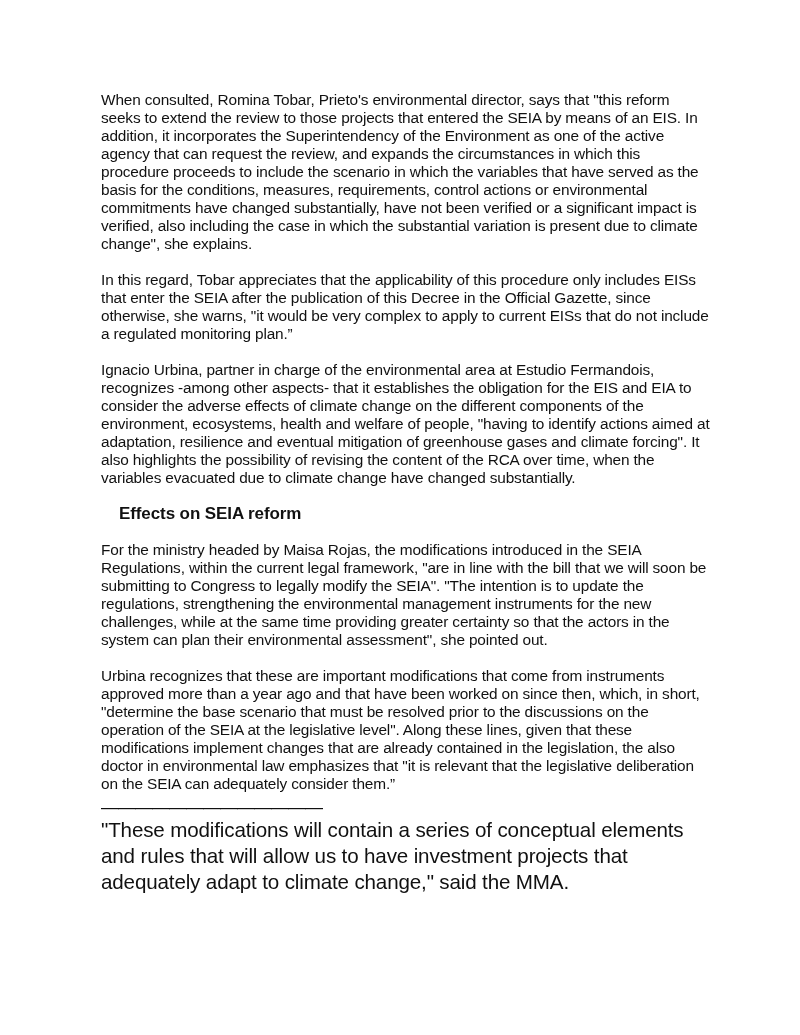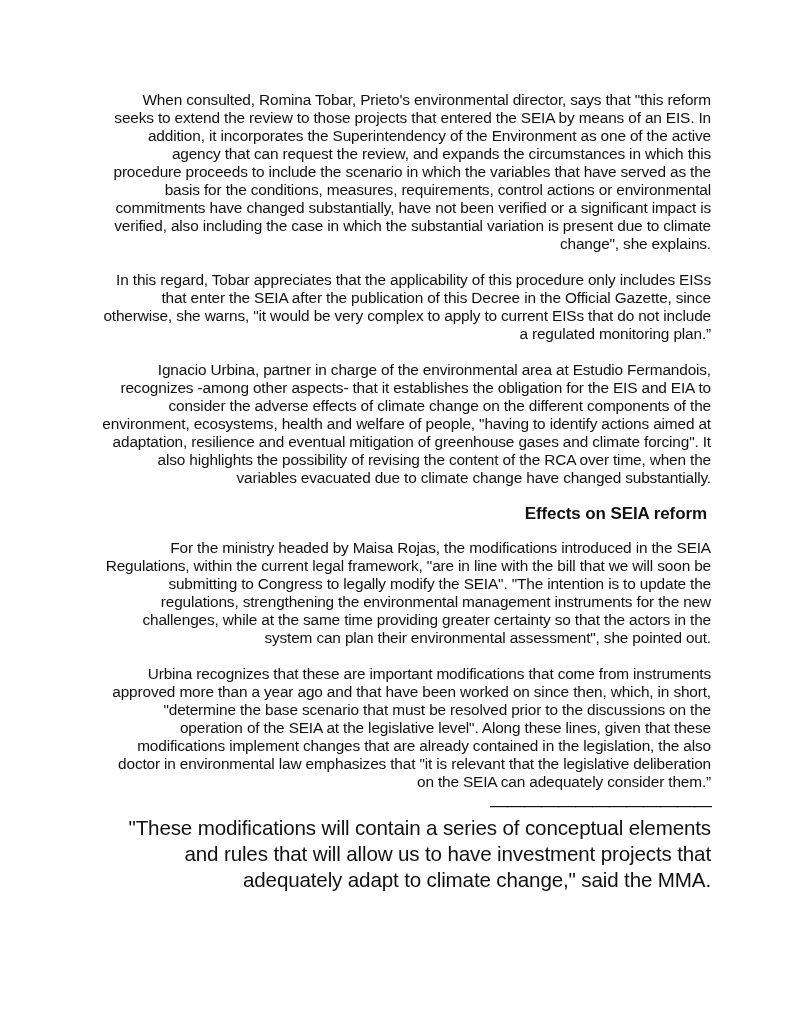--- a/index.html
+++ b/index.html
@@ -4,33 +4,32 @@
 <style>
   html, body { margin: 0; padding: 0; background: #ffffff; }
   body { width: 800px; height: 1035px; position: relative; overflow: hidden; }
   .page {
     position: absolute;
     left: 101px;
     top: 91px;
     width: 610px;
     font-family: "Liberation Sans", sans-serif;
     color: #111111;
-    text-align: right;
   }
   .para {
     font-size: 15.4px;
     line-height: 18px;
     margin: 0 0 18px 0;
     letter-spacing: -0.15px;
   }
   .heading {
     font-size: 17px;
     font-weight: bold;
     line-height: 18px;
-    margin: 4px;
+    margin: 18px;
     letter-spacing: -0.1px;
   }
   .para.after-heading { margin-top: 16px; }
   .dashes {
     font-size: 18px;
     line-height: 20px;
     margin: 4px 0 0 0;
     letter-spacing: -1px;
   }
   .pullquote {

